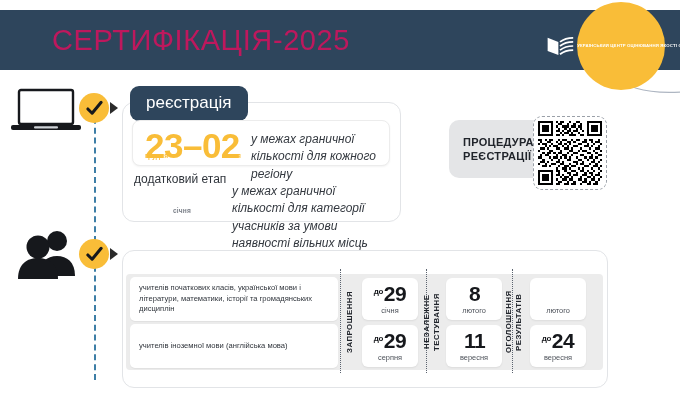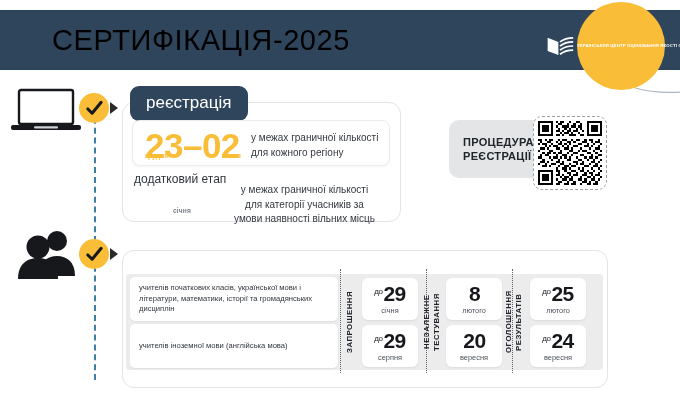--- a/index.html
+++ b/index.html
@@ -10,21 +10,21 @@
   }
   .stage{position:relative;width:680px;height:400px;}
 
   
   .header-band{
     position:absolute;left:0;top:10px;width:680px;height:60px;
     background:var(--navy);
   }
   .header-title{
     position:absolute;left:52px;top:24px;
-    font-size:29px;letter-spacing:.6px;color:#000000;font-weight:400;
+    font-size:29px;letter-spacing:.6px;color:#be185d;font-weight:400;
     white-space:nowrap;
   }
   .logo-circle{
     position:absolute;left:577px;top:2px;width:88px;height:88px;
     border-radius:50%;background:var(--yellow);
   }
   .logo-inner{
     position:absolute;left:0;top:0;width:88px;height:88px;
     display:flex;align-items:center;justify-content:center;gap:3px;
   }
@@ -79,29 +79,29 @@
     font-size:35px;font-weight:bold;letter-spacing:-.5px;line-height:1;
   }
   .date-yellow{color:var(--yellow);}
   .date-navy{color:#20242b;}
   .month-lbl{font-size:6.6px;font-weight:bold;letter-spacing:.2px;}
   .month-yellow{color:var(--yellow);}
   .month-navy{color:#7a7f88;}
   .reg-dates-1{position:absolute;left:12px;top:7px;width:96px;}
   .reg-months-1{position:absolute;left:12px;top:31px;width:96px;display:flex;justify-content:space-between;}
   .reg-desc{
-    position:absolute;font-size:10px;line-height:1.45;color:#33383f;
+    position:absolute;font-size:12px;line-height:1.45;color:#33383f;font-style:italic;
   }
   .reg-desc-1{left:118px;top:10px;width:130px;}
   .reg-stage-lbl{
     position:absolute;left:134px;top:172px;font-size:12px;color:#2f343b;
   }
   .reg-dates-2{position:absolute;left:132px;top:183px;width:100px;}
   .reg-months-2{position:absolute;left:132px;top:207px;width:100px;display:flex;justify-content:center;}
-  .reg-desc-2{left:232px;top:183px;width:145px;text-align:center;}
+  .reg-desc-2{left:232px;top:183px;width:145px;}
 
   
   .qr-wrap{position:absolute;left:437px;top:116px;}
   .qr-pill{
     position:absolute;left:12px;top:4px;width:130px;height:58px;
     background:#e4e5e7;border-radius:10px 0 0 10px;
     display:flex;align-items:center;
   }
   .qr-pill span{
     font-size:11px;font-weight:bold;color:#20242b;letter-spacing:.3px;
@@ -138,21 +138,21 @@
   .vl-2{left:296px;top:2px;width:20px;}
   .vl-3{left:378px;top:2px;width:20px;}
   .dbox{
     position:absolute;width:56px;height:42px;background:#fff;border-radius:6px;
     box-shadow:0 1px 2px rgba(0,0,0,.07);
   }
   .dbox .num-line{
     position:absolute;left:0;top:5px;width:100%;text-align:center;
     font-size:21px;font-weight:bold;color:#16181c;line-height:1;letter-spacing:-.5px;
   }
-  .dbox .pre{font-size:8px;font-weight:normal;vertical-align:7px;margin-right:1px;}
+  .dbox .pre{font-size:8px;font-weight:bold;vertical-align:7px;margin-right:1px;}
   .dbox .mon{
     position:absolute;left:0;bottom:5px;width:100%;text-align:center;
     font-size:7.4px;color:#4a4f57;
   }
   .col-a{left:236px;}
   .col-b{left:320px;}
   .col-c{left:404px;}
   .row-a{top:4px;}
   .row-b{top:51px;}
   .vsep{
@@ -493,26 +493,25 @@
     <div class="dbox col-a row-b">
       <div class="num-line"><span class="pre">до</span><span>29</span></div>
       <div class="mon">серпня</div>
     </div>
 
     <div class="dbox col-b row-a">
       <div class="num-line"><span class="pre"></span><span>8</span></div>
       <div class="mon">лютого</div>
     </div>
     <div class="dbox col-b row-b">
-      <div class="num-line"><span class="pre"></span><span>20</span></div>
+      <div class="num-line"><span class="pre"></span><span>11</span></div>
       <div class="mon">вересня</div>
     </div>
 
     <div class="dbox col-c row-a">
-      <div class="num-line"><span class="pre">до</span><span>25</span></div>
       <div class="mon">лютого</div>
     </div>
     <div class="dbox col-c row-b">
       <div class="num-line"><span class="pre">до</span><span>24</span></div>
       <div class="mon">вересня</div>
     </div>
   </div>
 
 </div>
 

